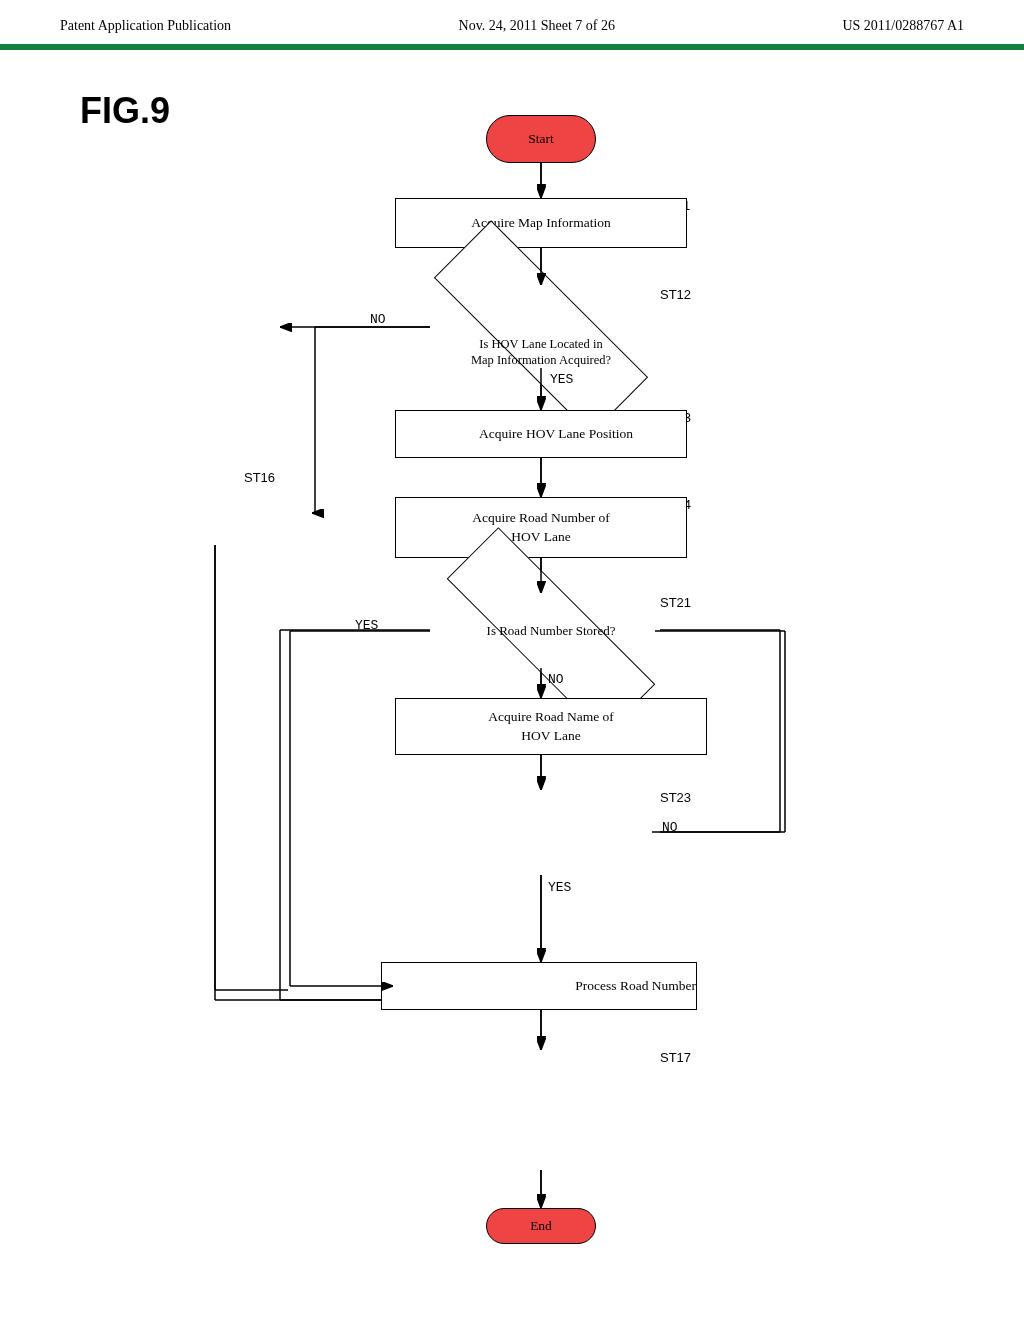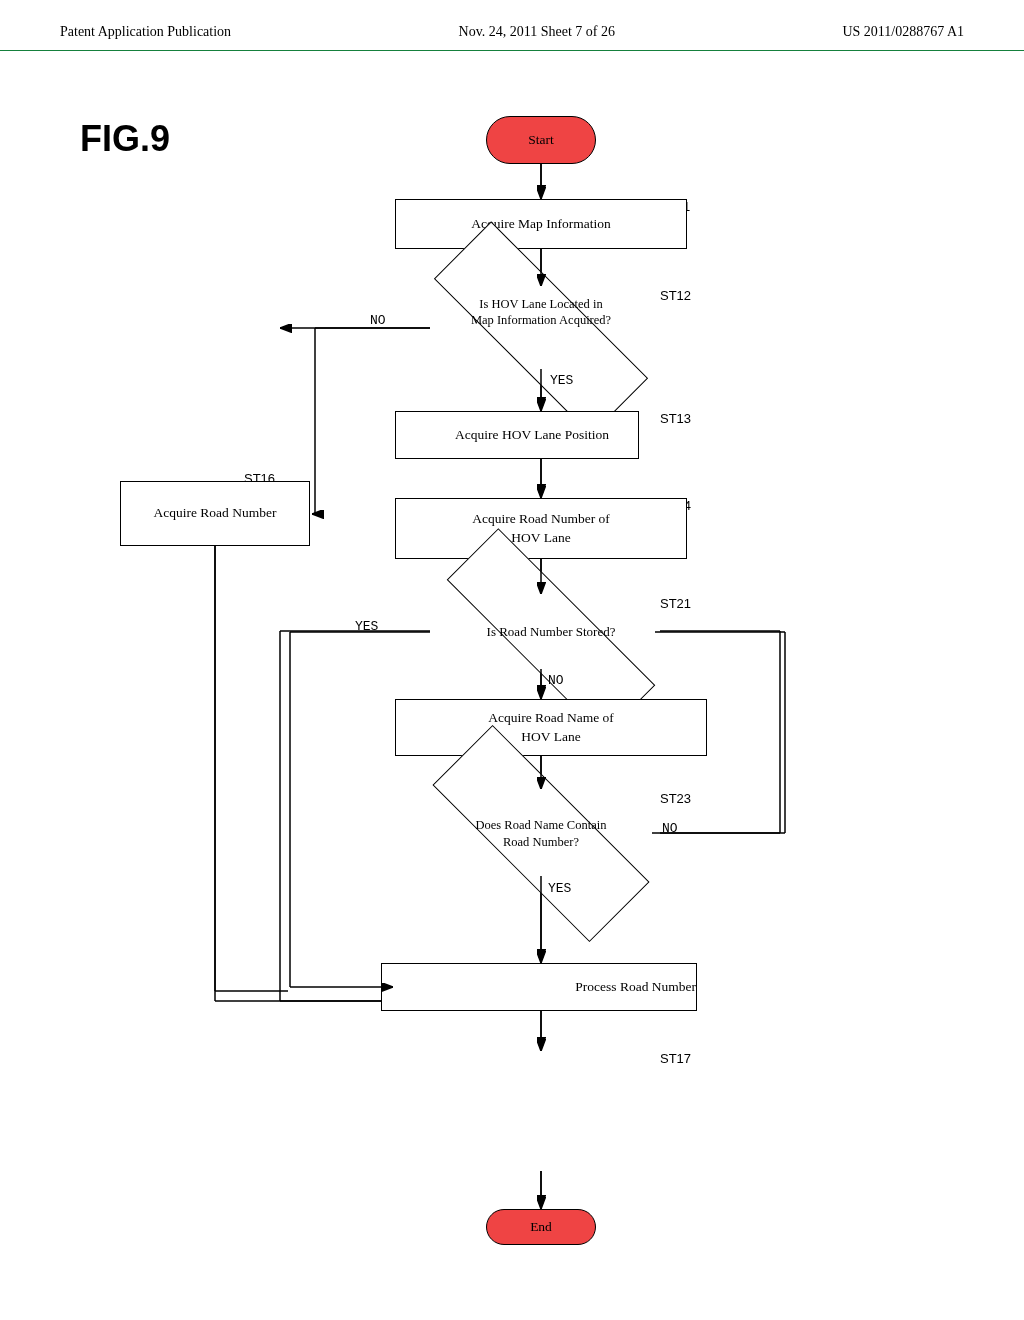--- a/index.html
+++ b/index.html
@@ -9,37 +9,35 @@
       width: 1024px;
       min-height: 1320px;
       position: relative;
       overflow-x: hidden;
     }
     .header {
       display: flex;
       justify-content: space-between;
       padding: 18px 60px 10px 60px;
       font-size: 14px;
-      border-bottom: 1px solid #15803d;
-      margin-top: 6px;
+      border-bottom: 6px solid #15803d;
     }
     .diagram-container {
       position: relative;
       width: 100%;
       height: 1230px;
       padding: 20px 0;
     }
     .fig-label {
       position: absolute;
       left: 80px;
       top: 40px;
       font-size: 36px;
       font-weight: bold;
       font-family: Arial, sans-serif;
-      margin-top: 27px;
     }
     
     .node {
       position: absolute;
       display: flex;
       align-items: center;
       justify-content: center;
       text-align: center;
       font-size: 13.5px;
       line-height: 1.35;
@@ -153,43 +151,40 @@
     <span>Acquire Map Information</span>
   </div>
 
   <span class="step-label" style="left:660px;top:237px;">
     <span>ST12</span>
   </span>
 
   <div style="position:absolute;left:430px;top:237px;width:222px;height:81px;">
     <div class="node-diamond" style="width:222px;height:81px;position:absolute;top:0;left:0;">
     </div>
-    <div style="position:absolute;top:8px;left:0;width:222px;height:81px;display:flex;align-items:flex-start;justify-content:center;text-align:center;font-size:12.5px;line-height:1.3;">
+    <div style="position:absolute;top:0;left:0;width:222px;height:81px;display:flex;align-items:flex-end;justify-content:center;text-align:center;font-size:12.5px;line-height:1.3;">
       <span style="white-space:pre-line;">Is HOV Lane Located in
 Map Information Acquired?</span>
     </div>
   </div>
 
   <span class="arrow-label" style="left:370px;top:262px;">NO</span>
 
   <span class="arrow-label" style="left:550px;top:322px;">YES</span>
 
   <span class="step-label" style="left:244px;top:420px;">
     <span>ST16</span>
   </span>
 
-  <div class="node node-rect" style="left:120px;top:430px;width:190px;height:65px;">
-    <span>Acquire Road Number</span>
-  </div>
 
   <span class="step-label" style="left:660px;top:360px;">
     <span>ST13</span>
   </span>
 
-  <div class="node node-rect" style="left:395px;top:360px;width:244px;height:48px;padding-left:30px;">
+  <div class="node node-rect" style="left:395px;top:360px;width:292px;height:48px;padding-left:30px;">
     <span>Acquire HOV Lane Position</span>
   </div>
 
   <span class="step-label" style="left:660px;top:447px;">
     <span>ST14</span>
   </span>
 
   <div class="node node-rect" style="left:395px;top:447px;width:292px;height:61px;">
     <span style="white-space:pre-line;">Acquire Road Number of
 HOV Lane</span>
@@ -216,27 +211,20 @@
 
   <div class="node node-rect" style="left:395px;top:648px;width:312px;height:57px;">
     <span style="white-space:pre-line;">Acquire Road Name of
 HOV Lane</span>
   </div>
 
   <span class="step-label" style="left:660px;top:740px;">
     <span>ST23</span>
   </span>
 
-  <div style="position:absolute;left:430px;top:740px;width:222px;height:85px;">
-    <div class="node-diamond" style="width:222px;height:85px;position:absolute;top:0;left:0;"></div>
-    <div style="position:absolute;top:0;left:0;width:222px;height:85px;display:flex;align-items:center;justify-content:center;text-align:center;font-size:12.5px;line-height:1.3;">
-      <span style="white-space:pre-line;">Does Road Name Contain
-Road Number?</span>
-    </div>
-  </div>
 
   <span class="arrow-label" style="left:548px;top:830px;">YES</span>
 
   <span class="arrow-label" style="left:662px;top:770px;">NO</span>
 
   <span class="step-label" style="left:660px;top:912px;">
     <span>ST15</span>
   </span>
 
   <div class="node node-rect" style="left:381px;top:912px;width:316px;height:48px;justify-content:flex-end;">

